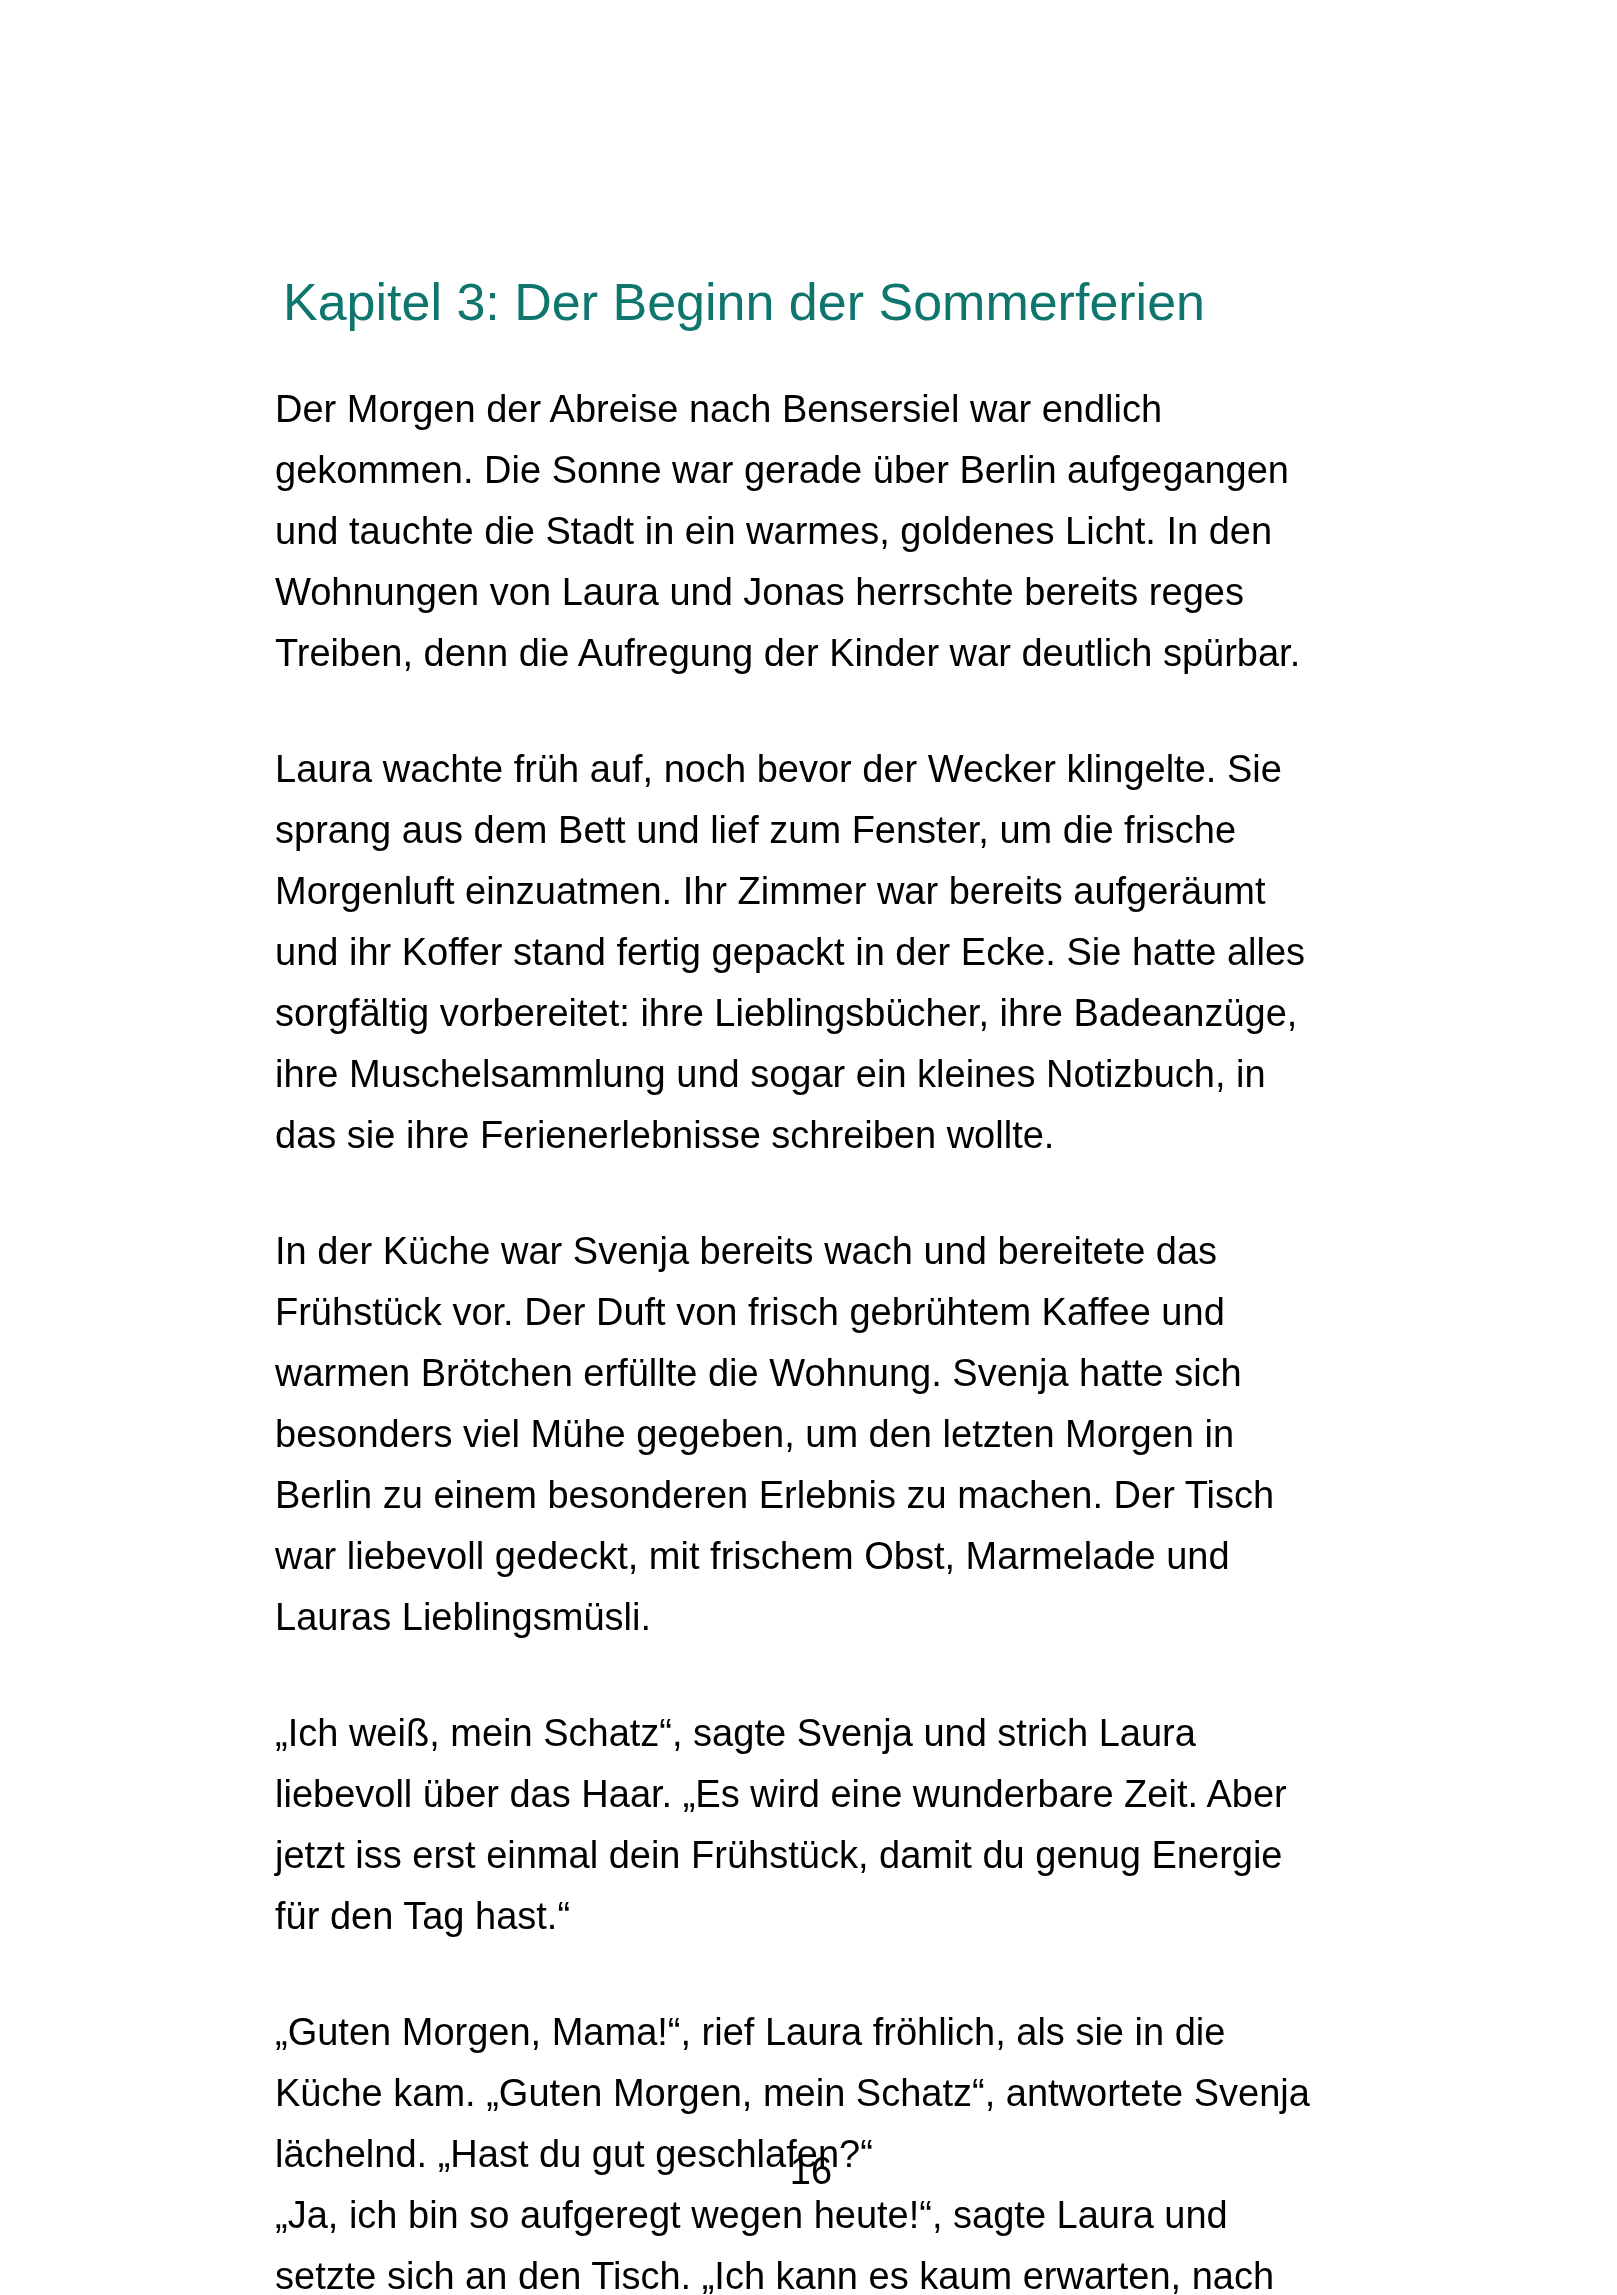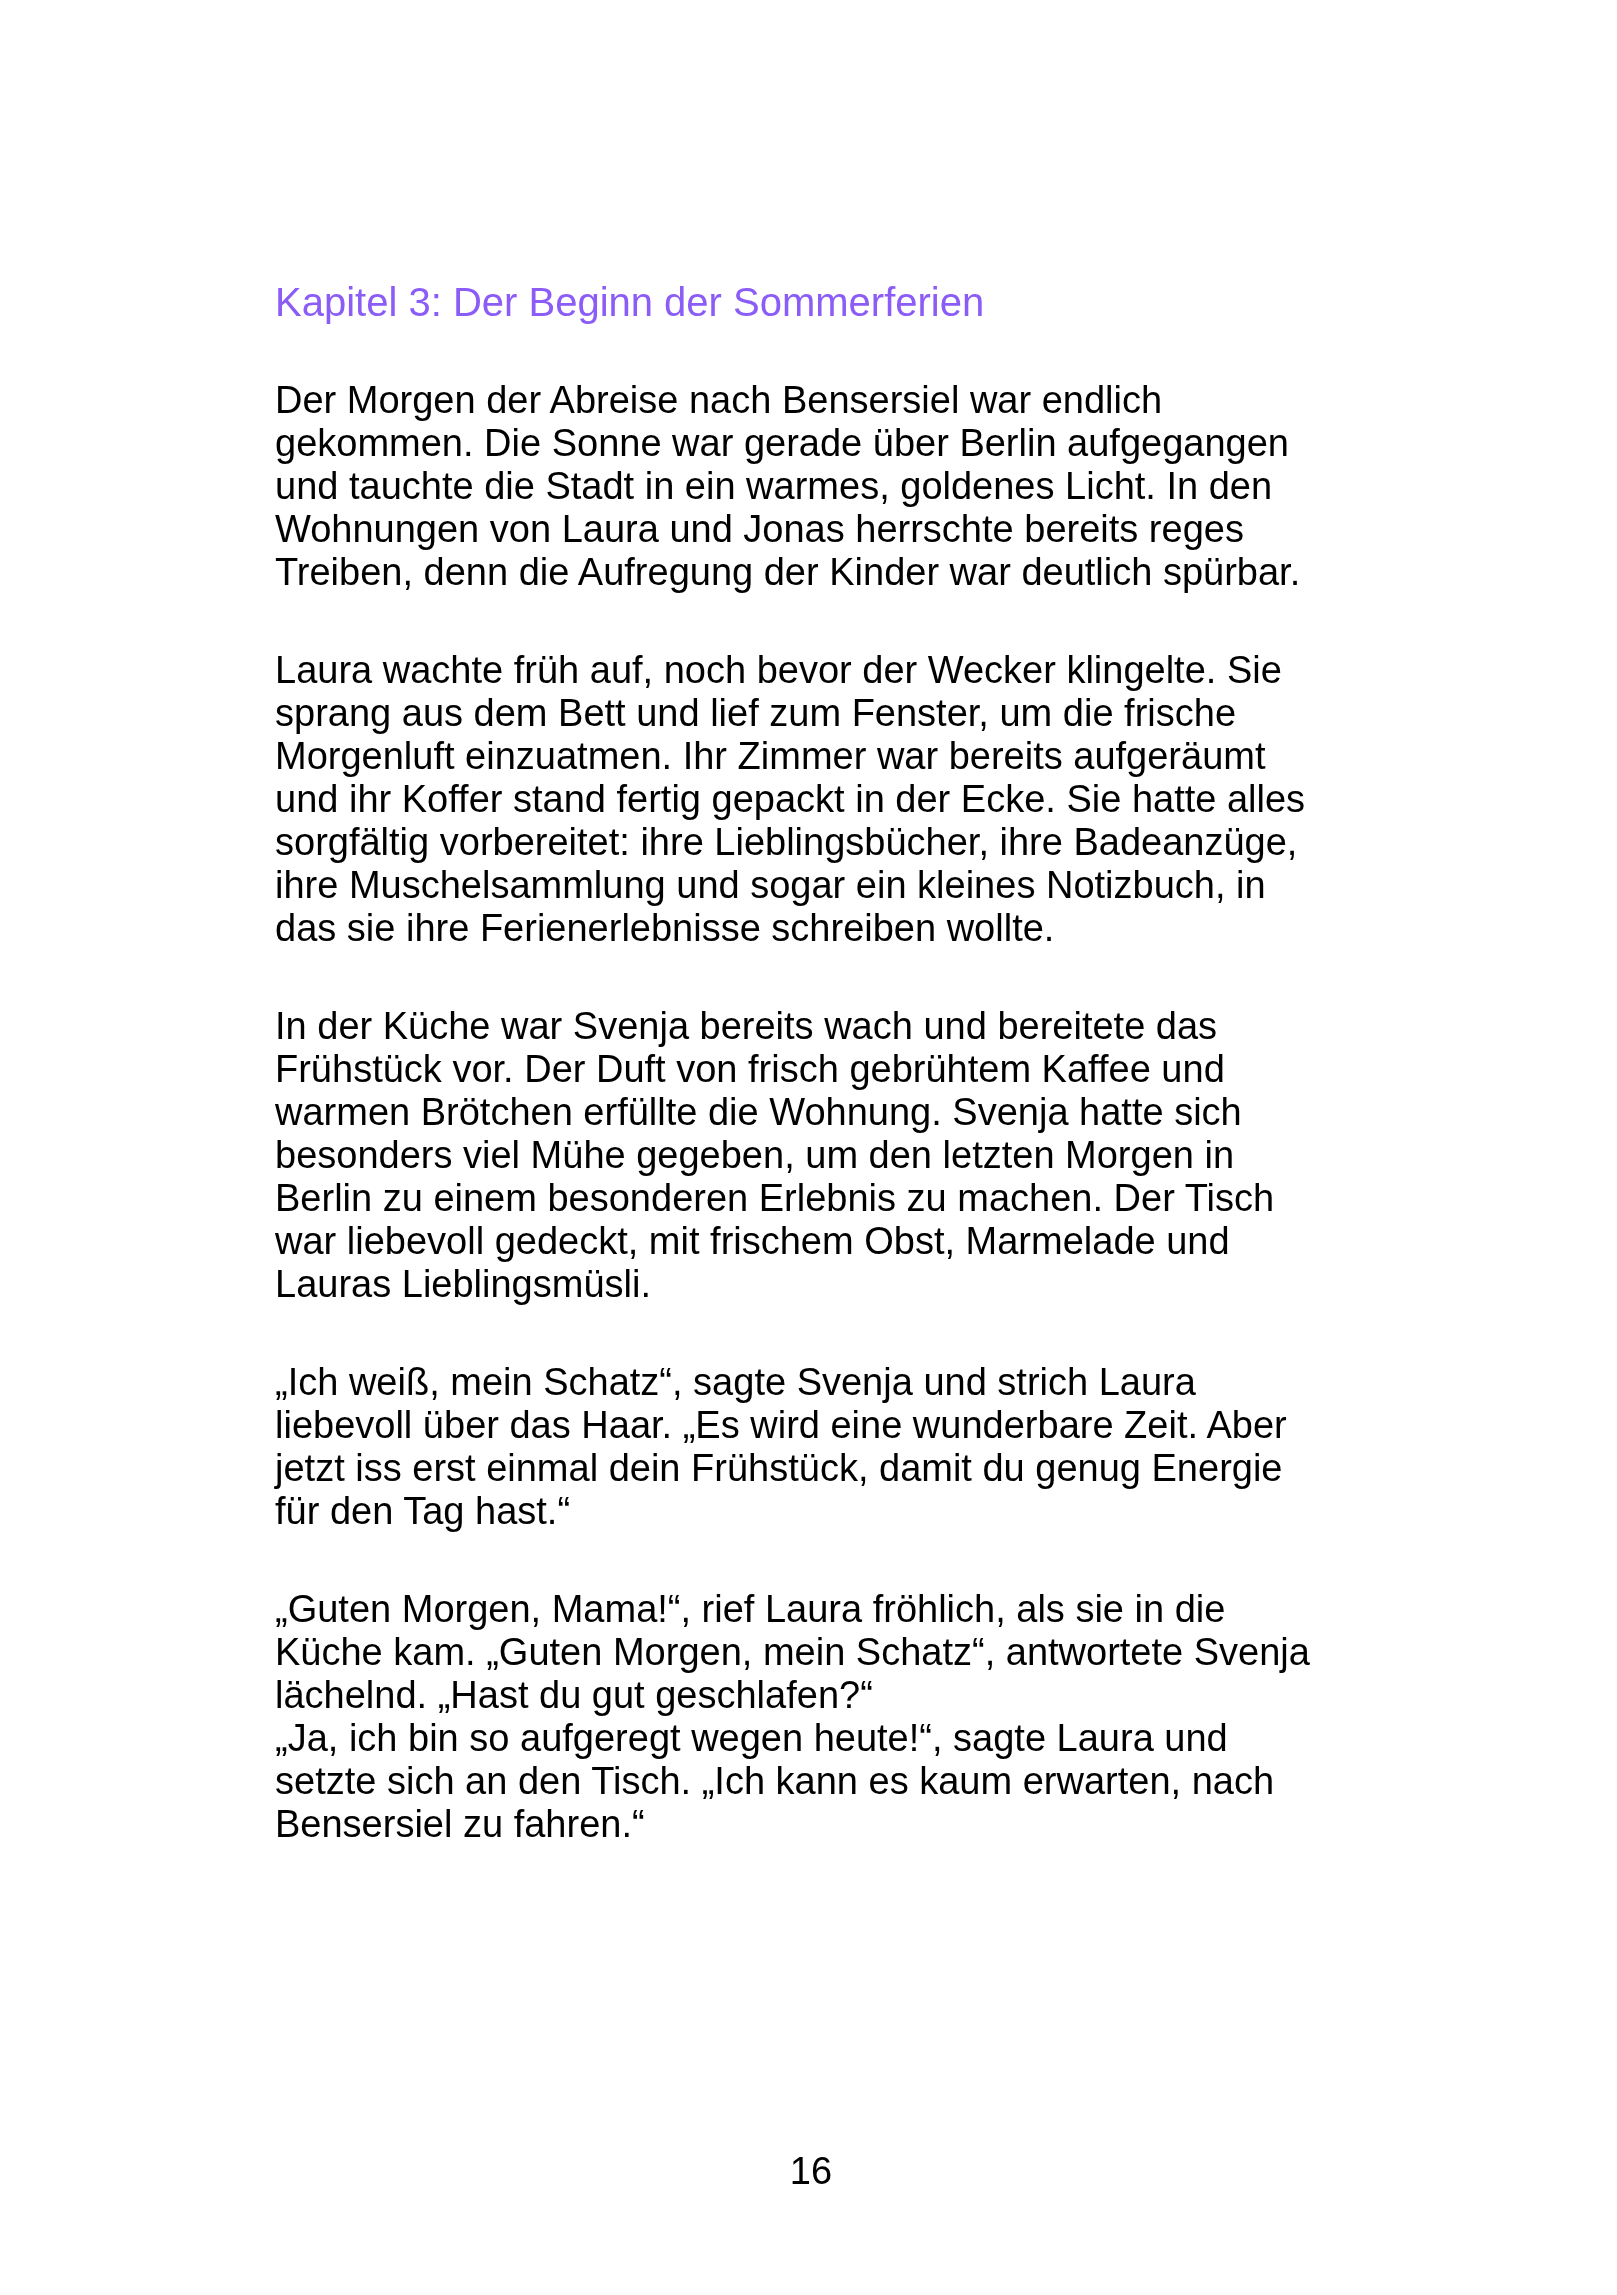--- a/index.html
+++ b/index.html
@@ -15,31 +15,31 @@
     overflow: hidden;
     font-family: "Liberation Sans", "DejaVu Sans", sans-serif;
   }
   .content {
     position: absolute;
     left: 275px;
     top: 275px;
     width: 1072px;
   }
   .chapter-heading {
-    margin: 0 0 50px 0;
-    font-size: 40px;
+    margin: 0 0 50px 8px;
+    font-size: 52px;
     line-height: 54px;
     font-weight: 400;
-    color: #8b5cf6;
+    color: #0f766e;
     white-space: pre-line;
   }
   .body-paragraph {
     margin: 0 0 55px 0;
     font-size: 38px;
-    line-height: 43px;
+    line-height: 61px;
     font-weight: 400;
     color: #000000;
     white-space: pre-line;
   }
   .page-number {
     position: absolute;
     left: 275px;
     top: 2150px;
     width: 1072px;
     text-align: center;

